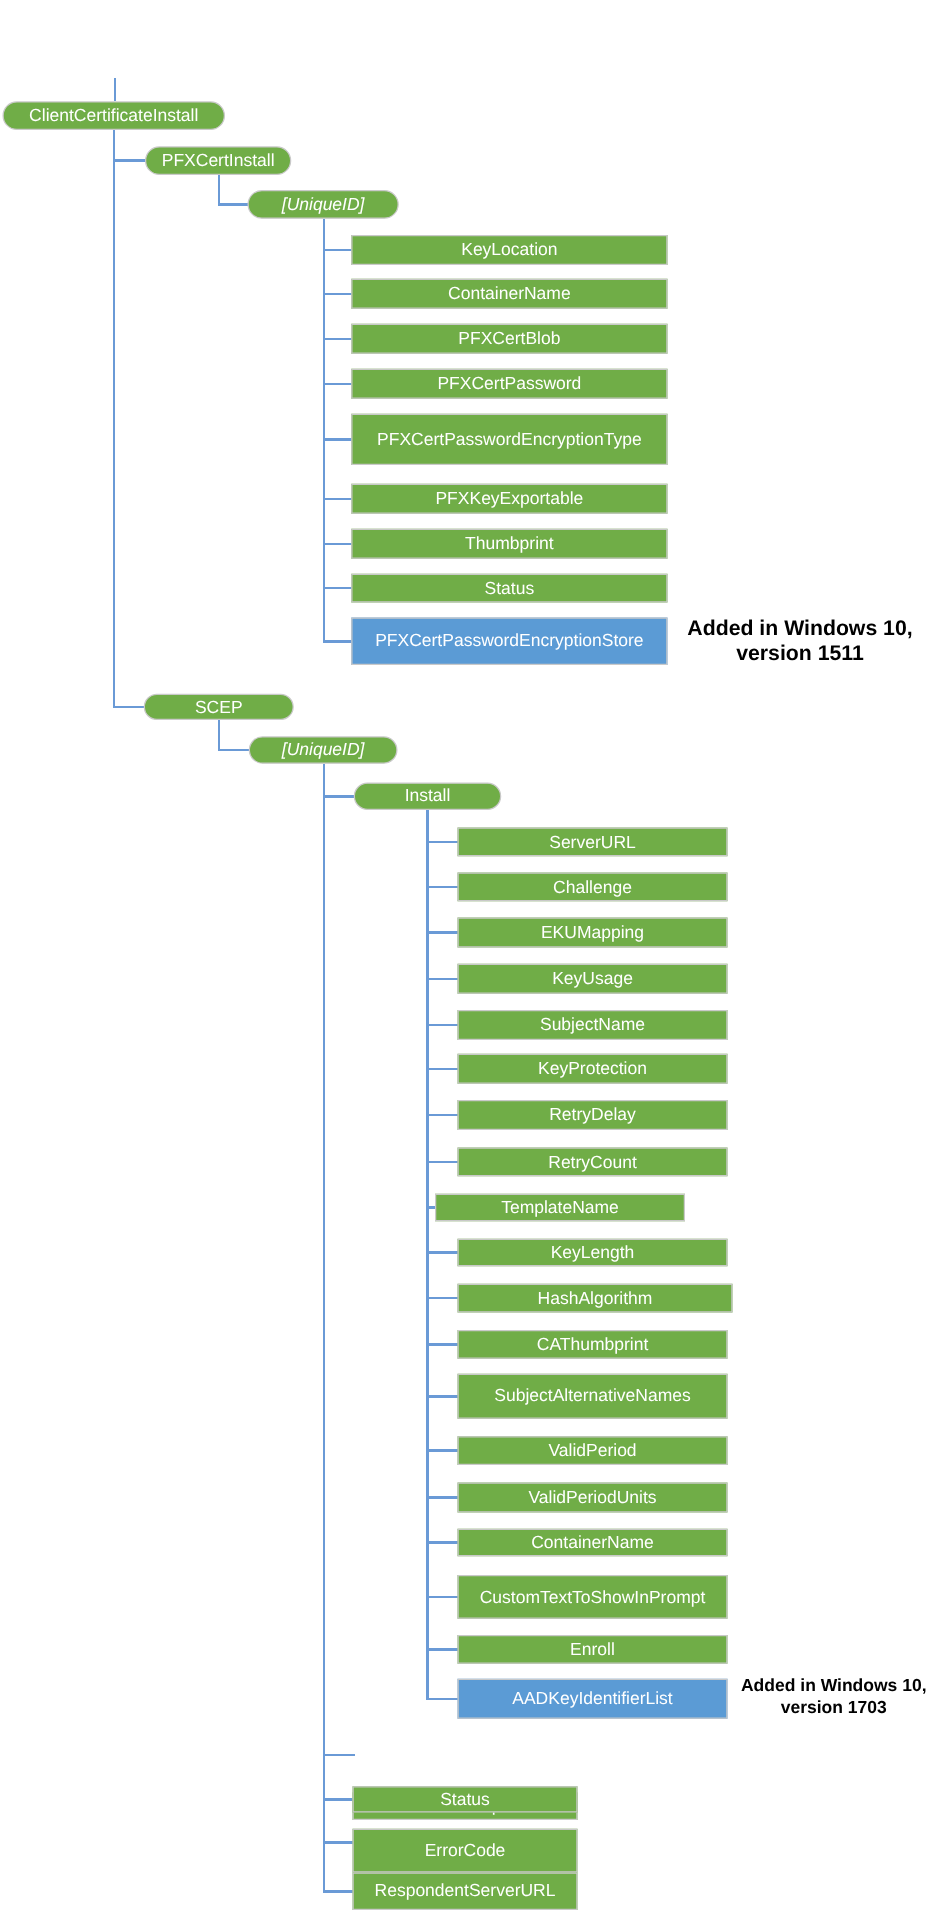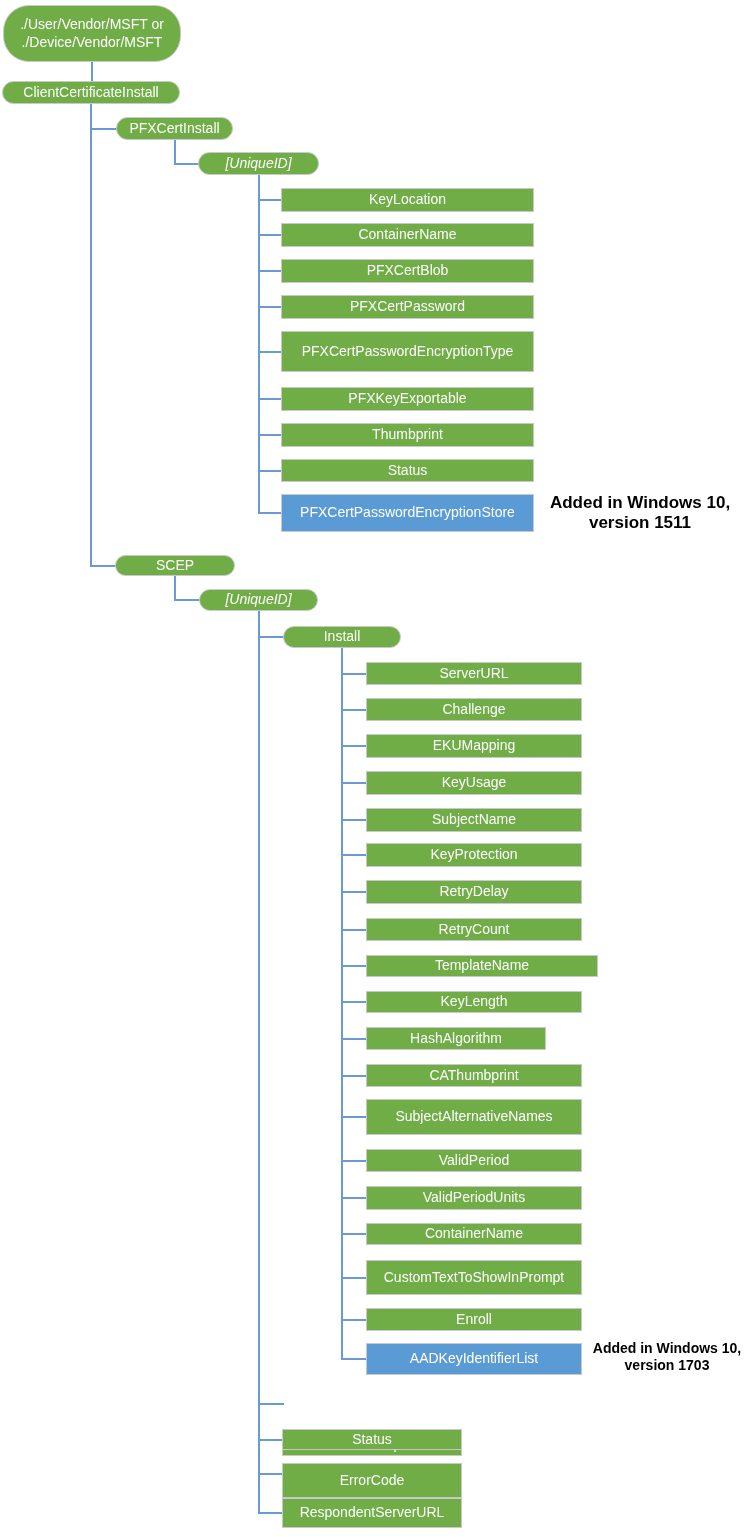--- a/index.html
+++ b/index.html
@@ -70,22 +70,20 @@
       <line x1="341" y1="1038.5" x2="368" y2="1038.5" stroke="#6A9AD6" stroke-width="2"></line>
       <line x1="341" y1="1075.5" x2="368" y2="1075.5" stroke="#6A9AD6" stroke-width="2"></line>
       <line x1="341" y1="1117" x2="368" y2="1117" stroke="#6A9AD6" stroke-width="2"></line>
       <line x1="341" y1="1160.5" x2="368" y2="1160.5" stroke="#6A9AD6" stroke-width="2"></line>
       <line x1="341" y1="1198" x2="368" y2="1198" stroke="#6A9AD6" stroke-width="2"></line>
       <line x1="341" y1="1234" x2="368" y2="1234" stroke="#6A9AD6" stroke-width="2"></line>
       <line x1="341" y1="1277.5" x2="368" y2="1277.5" stroke="#6A9AD6" stroke-width="2"></line>
       <line x1="341" y1="1319.5" x2="368" y2="1319.5" stroke="#6A9AD6" stroke-width="2"></line>
       <line x1="341" y1="1359" x2="368" y2="1359" stroke="#6A9AD6" stroke-width="2"></line>
     </svg>
-<div class="node root" style="left: 3px; top: 5px; width: 178px; height: 57px;"><span class="label">./User/Vendor/MSFT or
-./Device/Vendor/MSFT</span></div>
     <div class="node pill" style="left: 2px; top: 81px; width: 178px; height: 23px;"><span class="label">ClientCertificateInstall</span></div>
     <div class="node pill" style="left: 116px; top: 117px; width: 117px; height: 23px;"><span class="label">PFXCertInstall</span></div>
     <div class="node pill italic" style="left: 198px; top: 152px; width: 121px; height: 23px;"><span class="label">[UniqueID]</span></div>
     <div class="node leaf" style="left: 281px; top: 188px; width: 253px; height: 24px;"><span class="label">KeyLocation</span></div>
     <div class="node leaf" style="left: 281px; top: 223px; width: 253px; height: 24px;"><span class="label">ContainerName</span></div>
     <div class="node leaf" style="left: 281px; top: 259px; width: 253px; height: 24px;"><span class="label">PFXCertBlob</span></div>
     <div class="node leaf" style="left: 281px; top: 295px; width: 253px; height: 24px;"><span class="label">PFXCertPassword</span></div>
     <div class="node leaf" style="left: 281px; top: 331px; width: 253px; height: 41px;"><span class="label">PFXCertPasswordEncryptionType</span></div>
     <div class="node leaf" style="left: 281px; top: 387px; width: 253px; height: 24px;"><span class="label">PFXKeyExportable</span></div>
     <div class="node leaf" style="left: 281px; top: 423px; width: 253px; height: 24px;"><span class="label">Thumbprint</span></div>
@@ -97,23 +95,23 @@
     <div class="node pill italic" style="left: 199px; top: 589px; width: 119px; height: 22px;"><span class="label">[UniqueID]</span></div>
     <div class="node pill" style="left: 283px; top: 626px; width: 118px; height: 22px;"><span class="label">Install</span></div>
     <div class="node leaf" style="left: 366px; top: 662px; width: 216px; height: 23px;"><span class="label">ServerURL</span></div>
     <div class="node leaf" style="left: 366px; top: 698px; width: 216px; height: 23px;"><span class="label">Challenge</span></div>
     <div class="node leaf" style="left: 366px; top: 734px; width: 216px; height: 24px;"><span class="label">EKUMapping</span></div>
     <div class="node leaf" style="left: 366px; top: 771px; width: 216px; height: 24px;"><span class="label">KeyUsage</span></div>
     <div class="node leaf" style="left: 366px; top: 808px; width: 216px; height: 24px;"><span class="label">SubjectName</span></div>
     <div class="node leaf" style="left: 366px; top: 843px; width: 216px; height: 24px;"><span class="label">KeyProtection</span></div>
     <div class="node leaf" style="left: 366px; top: 880px; width: 216px; height: 24px;"><span class="label">RetryDelay</span></div>
     <div class="node leaf" style="left: 366px; top: 918px; width: 216px; height: 23px;"><span class="label">RetryCount</span></div>
-    <div class="node leaf" style="left: 366px; top: 955px; width: 232px; height: 22px;"><span class="label">TemplateName</span></div>
+    <div class="node leaf" style="left: 348px; top: 955px; width: 200px; height: 22px;"><span class="label">TemplateName</span></div>
     <div class="node leaf" style="left: 366px; top: 991px; width: 216px; height: 22px;"><span class="label">KeyLength</span></div>
-    <div class="node leaf" style="left: 366px; top: 1027px; width: 180px; height: 23px;"><span class="label">HashAlgorithm</span></div>
+    <div class="node leaf" style="left: 366px; top: 1027px; width: 220px; height: 23px;"><span class="label">HashAlgorithm</span></div>
     <div class="node leaf" style="left: 366px; top: 1064px; width: 216px; height: 23px;"><span class="label">CAThumbprint</span></div>
     <div class="node leaf" style="left: 366px; top: 1099px; width: 216px; height: 36px; align-items: center;"><span class="label">SubjectAlternativeNames</span></div>
     <div class="node leaf" style="left: 366px; top: 1149px; width: 216px; height: 23px;"><span class="label">ValidPeriod</span></div>
     <div class="node leaf" style="left: 366px; top: 1186px; width: 216px; height: 24px;"><span class="label">ValidPeriodUnits</span></div>
     <div class="node leaf" style="left: 366px; top: 1223px; width: 216px; height: 22px;"><span class="label">ContainerName</span></div>
     <div class="node leaf" style="left: 366px; top: 1260px; width: 216px; height: 35px;"><span class="label">CustomTextToShowInPrompt</span></div>
     <div class="node leaf" style="left: 366px; top: 1308px; width: 216px; height: 23px;"><span class="label">Enroll</span></div>
     <div class="node leaf blue" style="left: 366px; top: 1343px; width: 216px; height: 32px;"><span class="label">AADKeyIdentifierList</span></div>
     <div class="annotation" style="left: 586px; top: 1332px; width: 162px; height: 50px; font-size: 14px;"><span>Added in Windows 10,
 version 1703</span></div>

